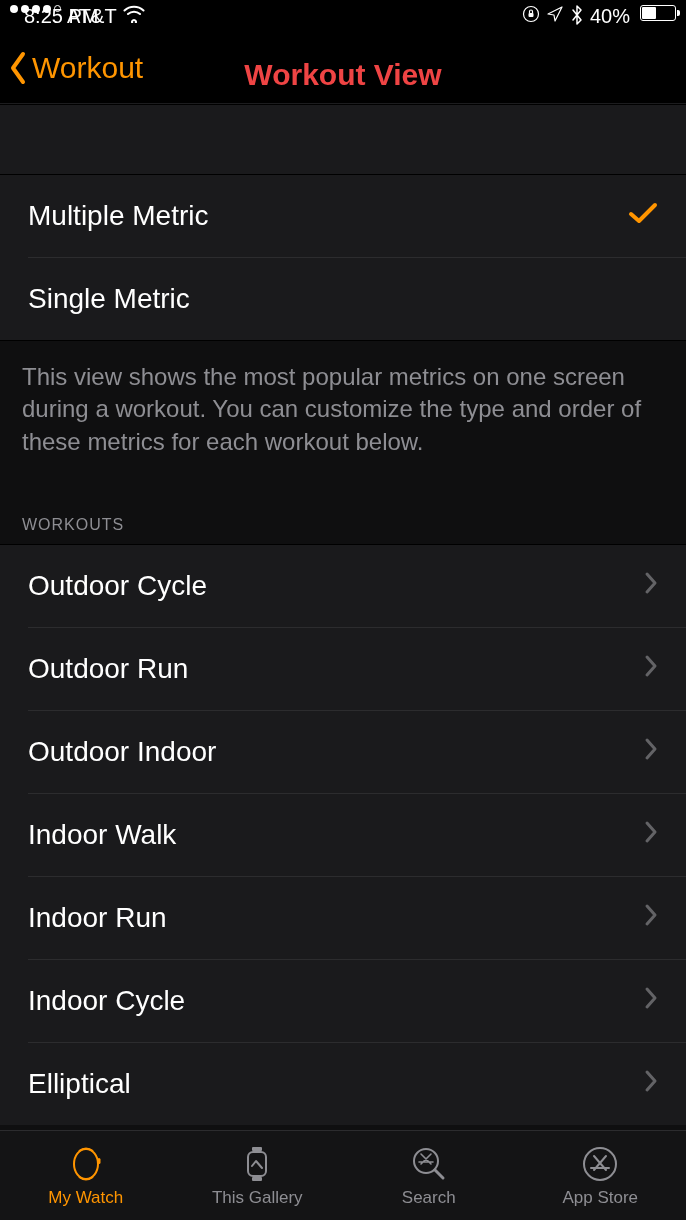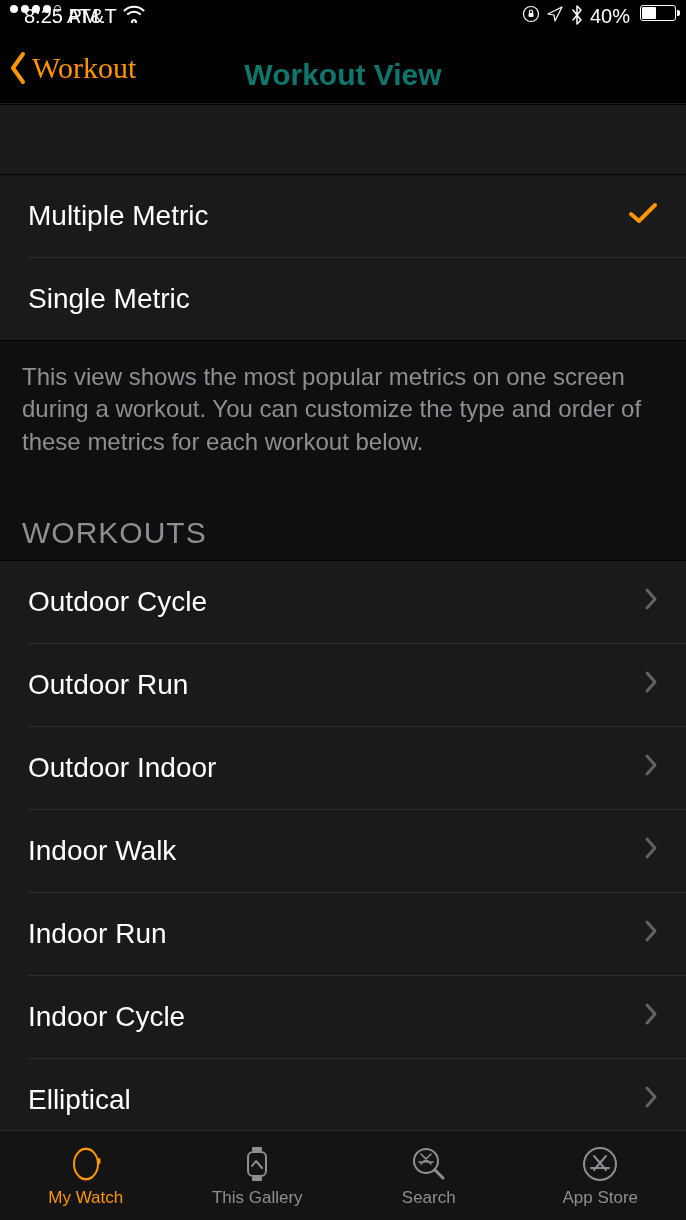--- a/index.html
+++ b/index.html
@@ -61,32 +61,31 @@
     position: relative;
   }
   .back-btn {
     display: flex;
     align-items: center;
     color: #ff9500;
     font-size: 30px;
     padding-left: 8px;
     gap: 4px;
     z-index: 2;
-    font-family: Liberation Serif, serif;
   }
   .back-chevron {
     width: 20px; height: 34px;
   }
   .nav-title {
     position: absolute;
     left: 0; right: 0;
     text-align: center;
     font-size: 30px;
     font-weight: 600;
-    color: #0f766e;
+    color: #ef4444;
     pointer-events: none;
     margin-top: 14px;
   }
 
   .content {
     height: calc(1220px - 32px - 72px - 90px);
     overflow: hidden;
     background: #0f0f10;
   }
   .spacer-top { height: 70px; background: #1a1a1c; border-top: 1px solid #000;}
@@ -112,21 +111,21 @@
   .group-sep { height: 1px; background: #000; }
   .footer-text {
     padding: 20px 30px 24px 22px;
     font-size: 24px;
     line-height: 1.35;
     color: #8e8e93;
     background: #0f0f10;
   }
   .section-header {
     padding: 34px 22px 10px 22px;
-    font-size: 30px;
+    font-size: 16px;
     letter-spacing: 1px;
     color: #8e8e93;
     background: #0f0f10;
   }
   .check-icon { color: #ff9500; }
   .chevron-right { color: #636366; }
 
   .tab-bar {
     height: 90px;
     display: flex;

